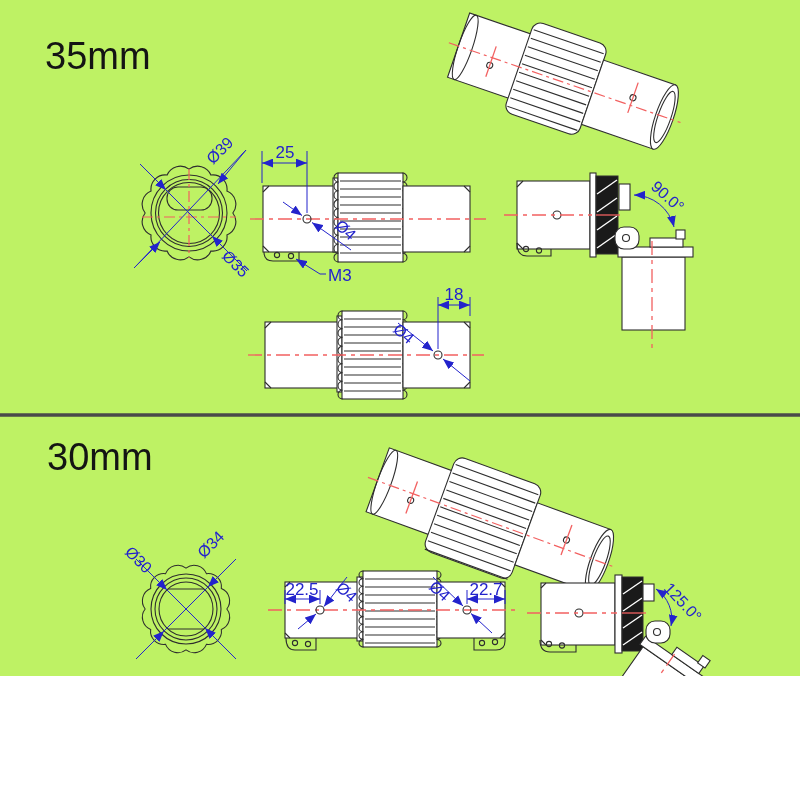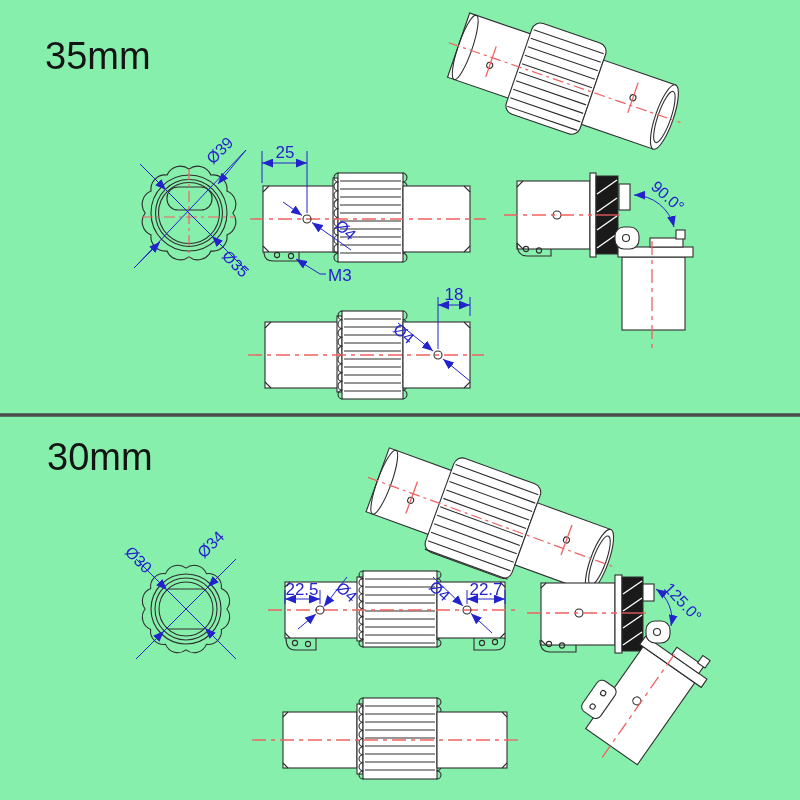--- a/index.html
+++ b/index.html
@@ -1,16 +1,16 @@
 <!DOCTYPE html>
 <html style="--c-blue: #2323cc; --c-red: #f26060; --c-line: #2e2e2e; --c-divider: #4a4a4a; --c-thread: #1a1a1a;"><head>
 <meta charset="utf-8">
 <style>
   html,body{margin:0;padding:0;background:#fff;}
-  .canvas{position:relative;width:800px;height:800px;background:#86efac;overflow:hidden;}
+  .canvas{position:relative;width:800px;height:676px;background:#bef264;overflow:hidden;}
   svg{display:block;}
   .title{font:38px "Liberation Sans",sans-serif;fill:#141414;}
   .ol{fill:none;stroke:var(--c-line);stroke-width:1.1;}
   .olw{fill:#ffffff;stroke:var(--c-line);stroke-width:1.1;}
   .thr{fill:var(--c-thread);stroke:var(--c-line);stroke-width:1;}
   .hatch{stroke:#ffffff;stroke-width:1.4;}
   .dim{stroke:var(--c-blue);stroke-width:1;fill:none;}
   .dimtxt{fill:var(--c-blue);font:17px "Liberation Sans",sans-serif;}
   .dimtxts{fill:var(--c-blue);font:16px "Liberation Sans",sans-serif;}
   .mid{text-anchor:middle;}

